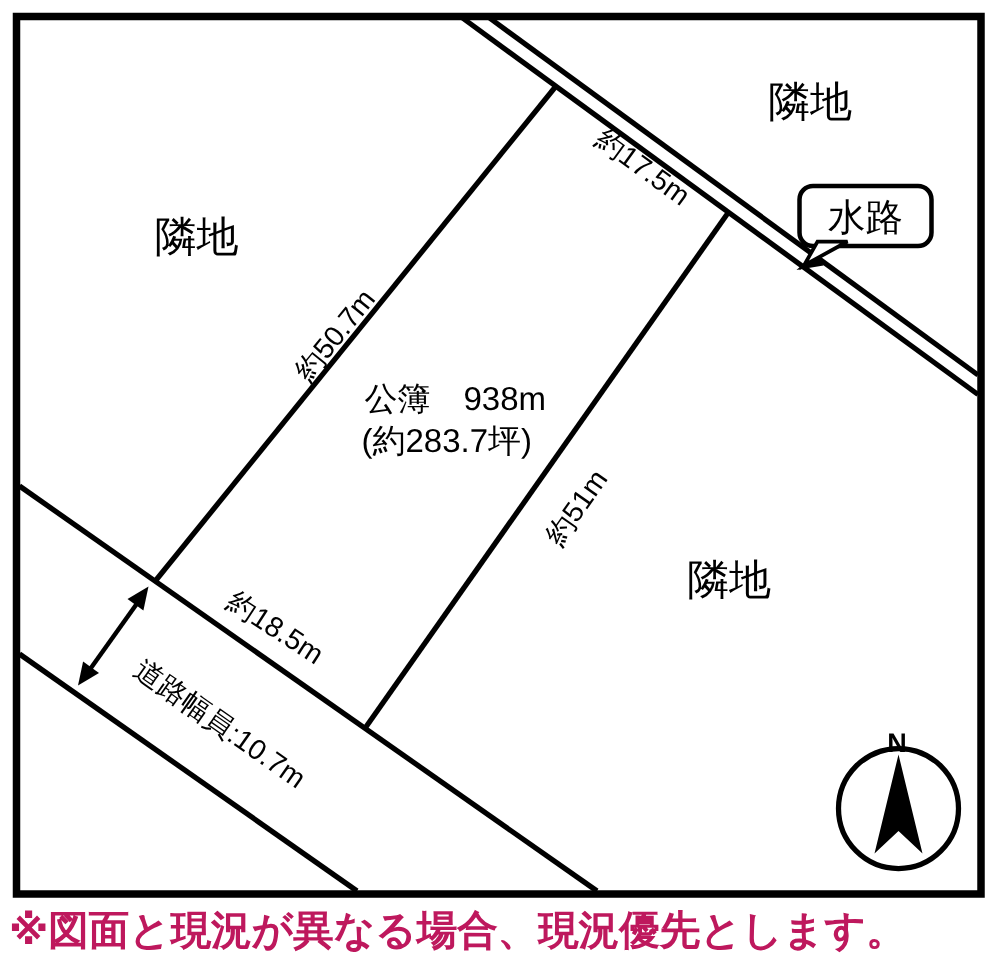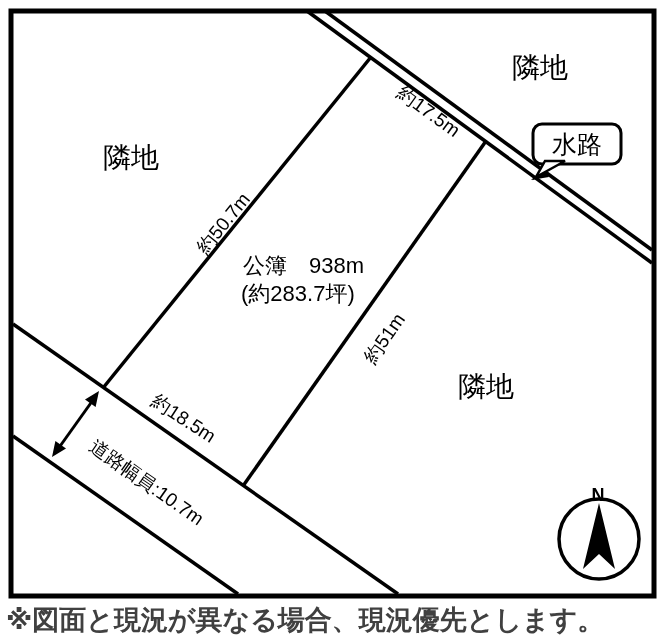--- a/index.html
+++ b/index.html
@@ -26,21 +26,21 @@
   .area-label { font-size: 22px; }
   .bubble-label { font-size: 25px; }
   .north-label  { font-size: 18px; font-weight: bold; }
   .caption {
     position: absolute;
     left: 6px;
     top: 602px;
     width: 656px;
     font-size: 27px;
     font-weight: bold;
-    color: #404040;
+    color: #be185d;
     white-space: nowrap;
     letter-spacing: 0px;
   }
 </style>
 </head>
 <body>
 
 <div class="page">
 
   <svg width="664" height="600" viewBox="0 0 664 600">

